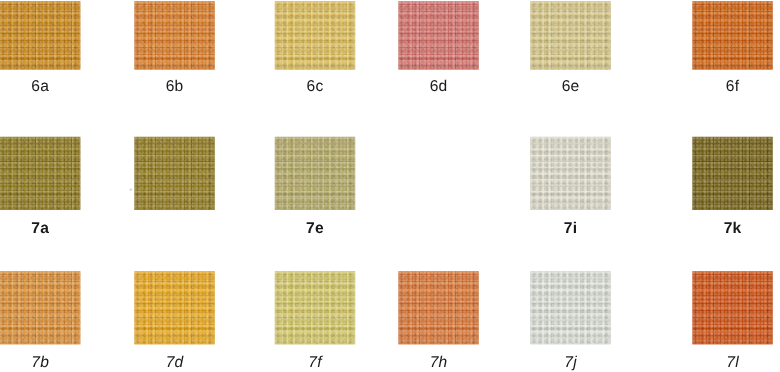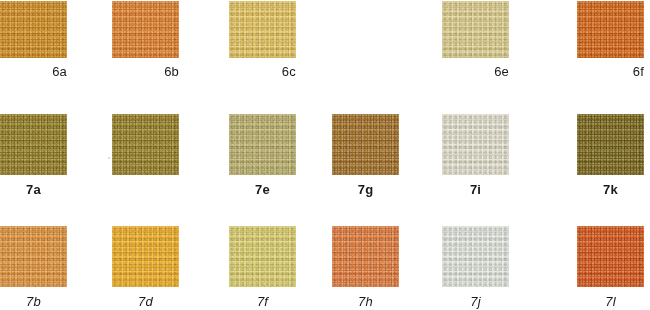--- a/index.html
+++ b/index.html
@@ -85,21 +85,21 @@
     position: absolute;
     left: 57px;
     width: 67px;
     text-align: center;
     font-family: "Liberation Sans", sans-serif;
     font-size: 13px;
     line-height: 13px;
     color: #1a1a1a;
     letter-spacing: 0.2px;
   }
-  .row-0 .swatch-label { top: 65px; text-align: right; }
+  .row-0 .swatch-label { top: 65px; }
   .row-1 .swatch-label { top: 71px; font-weight: bold; }
   .row-2 .swatch-label { top: 72px; font-style: italic; }
 
   
   .scan-speck {
     position: absolute;
     left: 108px;
     top: 157px;
     width: 2px;
     height: 2px;
@@ -124,20 +124,26 @@
           <span class="grain"></span>
         </div>
       <div class="swatch-label">6b</div>
     </div>
     <div class="swatch-cell col-2">
       <div class="swatch-chip" style="background-color: rgb(227, 191, 82);">
           <span class="grain"></span>
         </div>
       <div class="swatch-label">6c</div>
     </div>
+    <div class="swatch-cell col-3">
+      <div class="swatch-chip" style="background-color: rgb(217, 106, 99);">
+          <span class="grain"></span>
+        </div>
+      <div class="swatch-label">6d</div>
+    </div>
     <div class="swatch-cell col-4">
       <div class="swatch-chip" style="background-color: rgb(220, 203, 131);">
           <span class="grain"></span>
         </div>
       <div class="swatch-label">6e</div>
     </div>
     <div class="swatch-cell col-5">
       <div class="swatch-chip" style="background-color: rgb(213, 90, 7);">
           <span class="grain"></span>
         </div>
@@ -156,26 +162,20 @@
       <div class="swatch-chip" style="background-color: rgb(141, 116, 22);">
           <span class="grain"></span>
         </div>
     </div>
     <div class="swatch-cell col-2">
       <div class="swatch-chip" style="background-color: rgb(181, 169, 95);">
           <span class="grain"></span>
         </div>
       <div class="swatch-label">7e</div>
     </div>
-    <div class="swatch-cell col-3">
-      <div class="swatch-chip" style="background-color: rgb(154, 100, 24);">
-          <span class="grain"></span>
-        </div>
-      <div class="swatch-label">7g</div>
-    </div>
     <div class="swatch-cell col-4">
       <div class="swatch-chip" style="background-color: rgb(227, 224, 203);">
           <span class="grain"></span>
         </div>
       <div class="swatch-label">7i</div>
     </div>
     <div class="swatch-cell col-5">
       <div class="swatch-chip" style="background-color: rgb(110, 90, 11);">
           <span class="grain"></span>
         </div>

